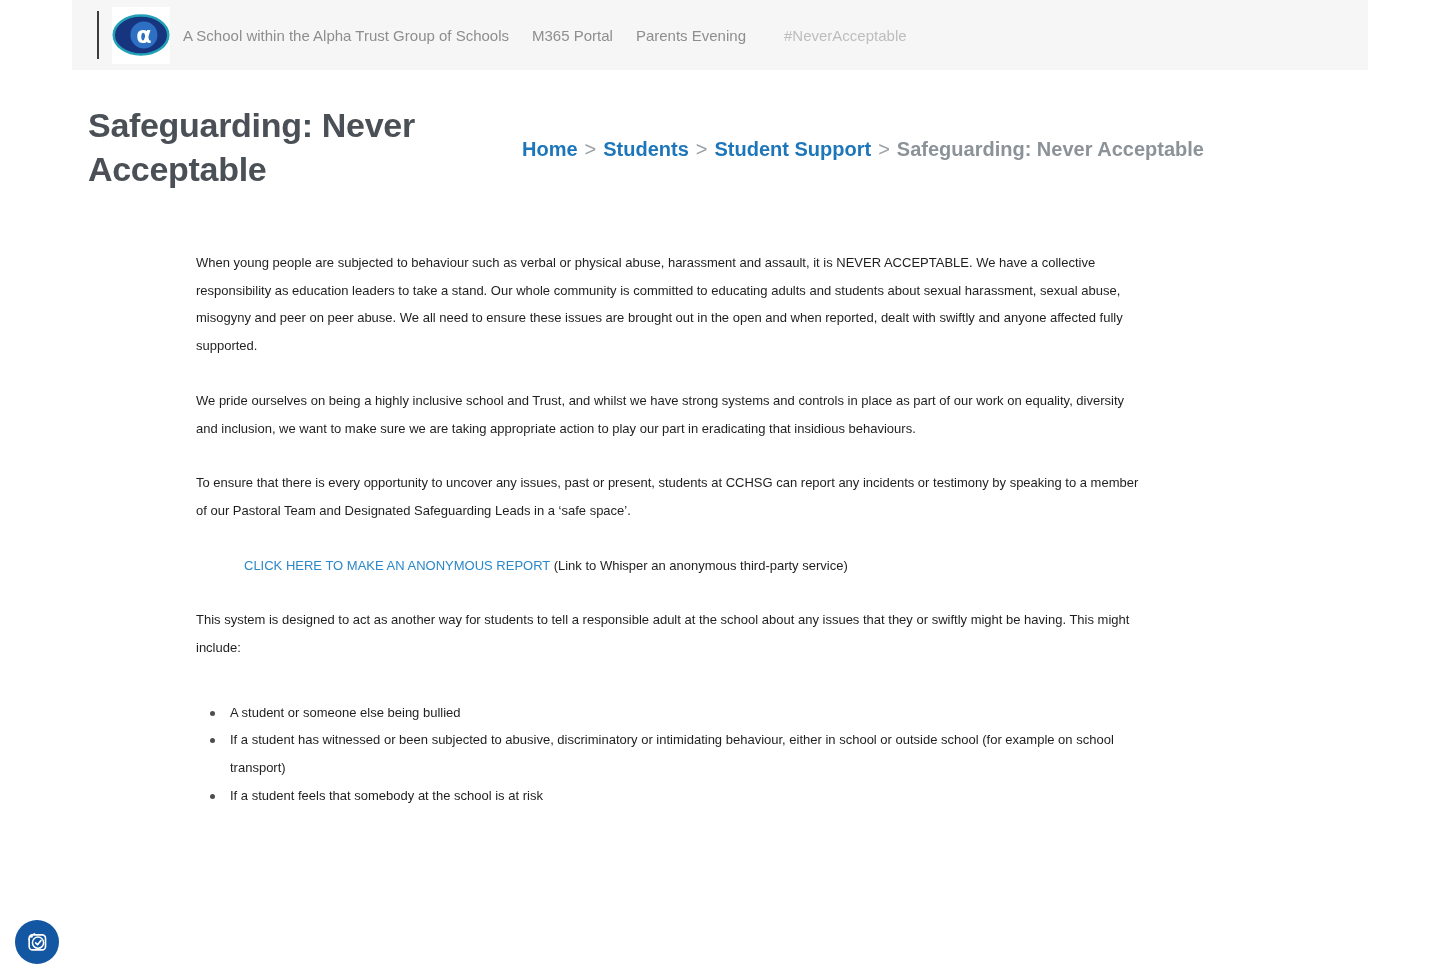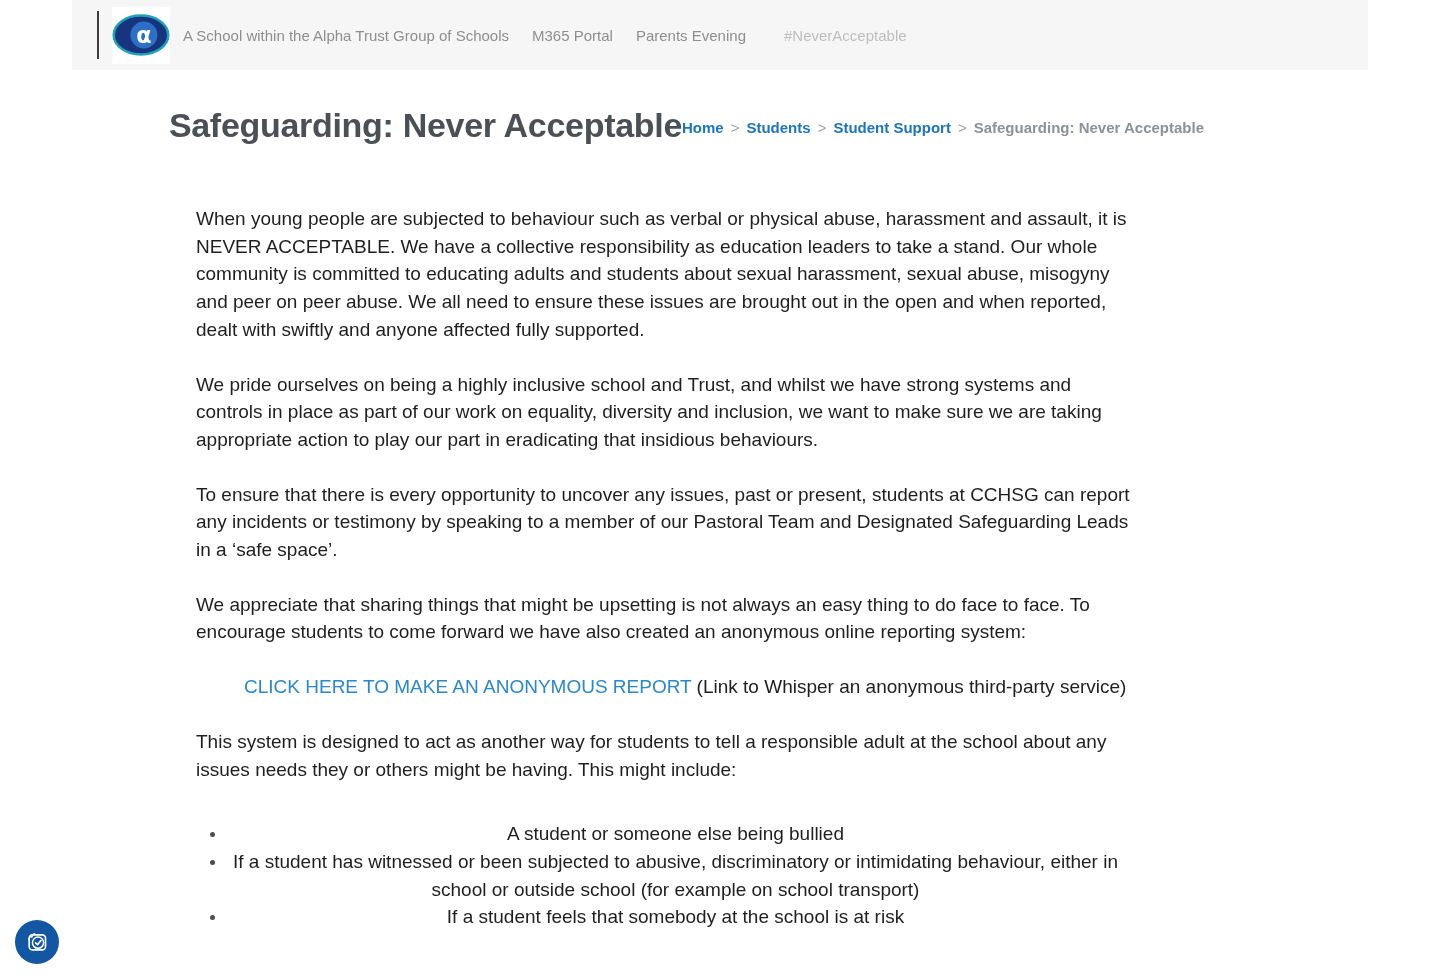--- a/index.html
+++ b/index.html
@@ -51,59 +51,58 @@
     padding-right: 164px;
   }
   h1.page-title {
     font-size: 34px;
     font-weight: bold;
     color: #4a5056;
     letter-spacing: -0.3px;
     line-height: 44px;
   }
   .breadcrumb {
-    font-size: 15px;
+    font-size: 20px;
     font-weight: bold;
     color: #9aa0a4;
     white-space: nowrap;
     margin-top: 4px;
   }
   .breadcrumb a {
     color: #1d76ba;
     text-decoration: none;
     font-weight: bold;
   }
   .breadcrumb .sep { color: #9aa0a4; margin: 0 7px; font-weight: normal; }
   .breadcrumb .current { color: #8b9298; }
 
   
   .content {
     margin-top: 58px;
     padding-left: 124px;
     width: 1070px;
-    font-size: 19px;
+    font-size: 13px;
     line-height: 27.7px;
     color: #1f1f1f;
   }
   .content p { margin-bottom: 27px; max-width: 943px; }
   .report-line { margin-bottom: 27px; max-width: 943px; }
   .report-line a {
     color: #2b88c9;
     text-decoration: none;
     margin-left: 48px;
   }
   ul.points {
     list-style: none;
     margin-top: 37px;
     max-width: 925px;
   }
   ul.points li {
     position: relative;
     padding-left: 34px;
-    text-align: center;
   }
   ul.points li::before {
     content: "";
     position: absolute;
     left: 14px; top: 12px;
     width: 5px; height: 5px;
     border-radius: 50%;
     background: #4d4d4d;
   }
 
@@ -146,25 +145,24 @@
     <h1 class="page-title">Safeguarding: Never Acceptable</h1>
     <div class="breadcrumb">
       <a href="#">Home</a><span class="sep">&gt;</span><a href="#">Students</a><span class="sep">&gt;</span><a href="#">Student Support</a><span class="sep">&gt;</span><span class="current">Safeguarding: Never Acceptable</span>
     </div>
   </div>
 
   <main class="content">
     <p>When young people are subjected to behaviour such as verbal or physical abuse, harassment and assault, it is NEVER ACCEPTABLE.  We have a collective responsibility as education leaders to take a stand.  Our whole community is committed to educating adults and students about sexual harassment, sexual abuse, misogyny and peer on peer abuse.  We all need to ensure these issues are brought out in the open and when reported, dealt with swiftly and anyone affected fully supported.</p>
     <p>We pride ourselves on being a highly inclusive school and Trust, and whilst we have strong systems and controls in place as part of our work on equality, diversity and inclusion, we want to make sure we are taking appropriate action to play our part in eradicating that insidious behaviours.</p>
     <p>To ensure that there is every opportunity to uncover any issues, past or present, students at CCHSG can report any incidents or testimony by speaking to a member of our Pastoral Team and Designated Safeguarding Leads in a ‘safe space’.</p>
-    <p>We appreciate that sharing things that might be upsetting is not always an easy thing to do face to face.  To encourage students to come forward we have also created an anonymous online reporting system:</p>
     <div class="report-line">
       <a href="#">CLICK HERE TO MAKE AN ANONYMOUS REPORT</a><span> (Link to Whisper an anonymous third-party service)</span>
     </div>
-    <p>This system is designed to act as another way for students to tell a responsible adult at the school about any issues needs they or others might be having. This might include:</p>
+    <p>This system is designed to act as another way for students to tell a responsible adult at the school about any issues that they or swiftly might be having. This might include:</p>
     <ul class="points">
       <li>A student or someone else being bullied</li>
       <li>If a student has witnessed or been subjected to abusive, discriminatory or intimidating behaviour, either in school or outside school (for example on school transport)</li>
       <li>If a student feels that somebody at the school is at risk</li>
     </ul>
   </main>
 
 </div>
 
 <button class="float-btn">

